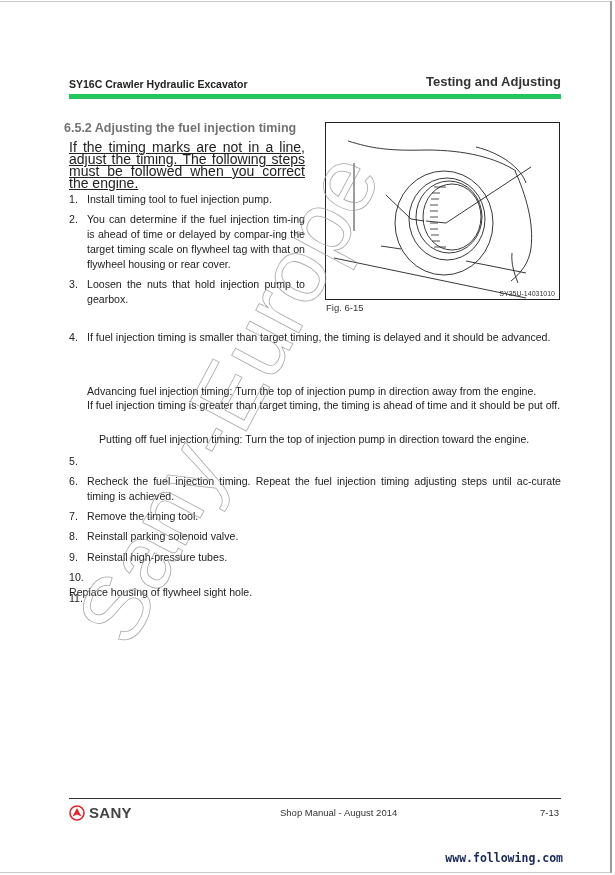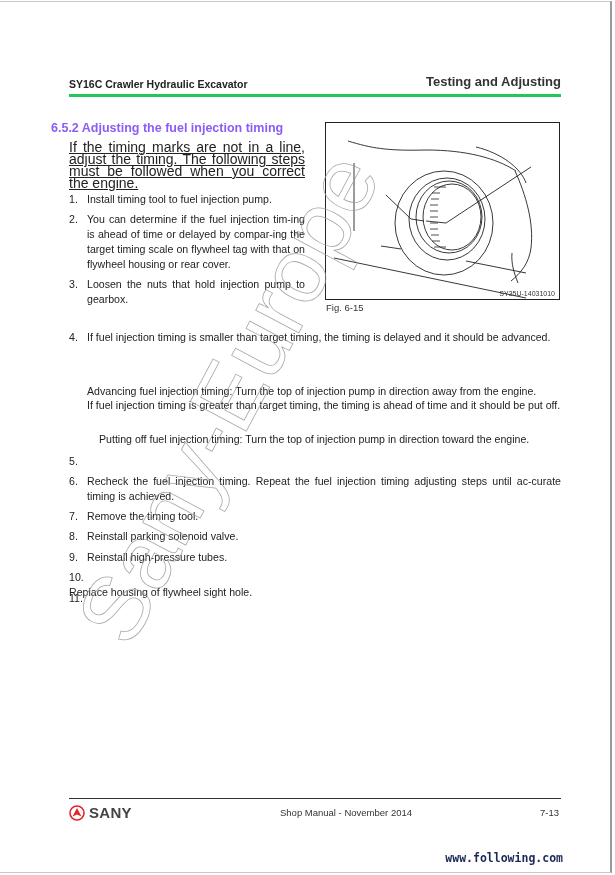--- a/index.html
+++ b/index.html
@@ -11,33 +11,33 @@
     }
     .page-frame {
       position: absolute; left: 0; top: 1px; width: 612px; height: 872px;
       border-top: 1px solid #c8c8c8;
       border-bottom: 1px solid #c8c8c8;
       border-right: 2px solid #9a9a9a;
       box-sizing: border-box;
     }
     .header {
       position: absolute; left: 69px; top: 74px; width: 492px; height: 20px;
-      border-bottom: 3px solid #22c55e;
+      border-bottom: 5px solid #22c55e;
     }
     .header-left {
       position: absolute; left: 0; top: 4px;
       font-size: 10.5px; font-weight: bold; color: #222;
     }
     .header-right {
       position: absolute; right: 0; top: 0px;
       font-size: 13px; font-weight: bold; color: #333;
     }
     .section-title {
-      position: absolute; left: 51px; top: 121px;
-      font-size: 12.5px; font-weight: bold; color: #8b5cf6;
+      position: absolute; left: 64px; top: 121px;
+      font-size: 12.5px; font-weight: bold; color: #737373;
     }
     .para {
       font-size: 14px; line-height: 12px; color: #222;
       text-align: justify;
       text-decoration: underline;
     }
     .intro { position: absolute; left: 69px; top: 141px; width: 236px; }
     .step {
       position: absolute; left: 69px; display: flex;
       font-size: 10.6px; line-height: 15px; color: #222;
@@ -191,16 +191,16 @@
 </svg>
 
 <div class="footer-rule"></div>
 <div class="logo">
   <svg width="16" height="16" viewBox="0 0 16 16">
     <circle cx="8" cy="8" r="7" fill="none" stroke="#e0252b" stroke-width="1.6"></circle>
     <path d="M8 3 L12.5 11.5 L8 9.5 L3.5 11.5 Z" fill="#e0252b"></path>
   </svg>
   <span class="logo-text">SANY</span>
 </div>
-<div class="footer-center">Shop Manual - November 2014</div>
+<div class="footer-center">Shop Manual - August 2014</div>
 <div class="footer-page">7-13</div>
 
 <div class="site-url">www.following.com</div>
 
 </body></html>

